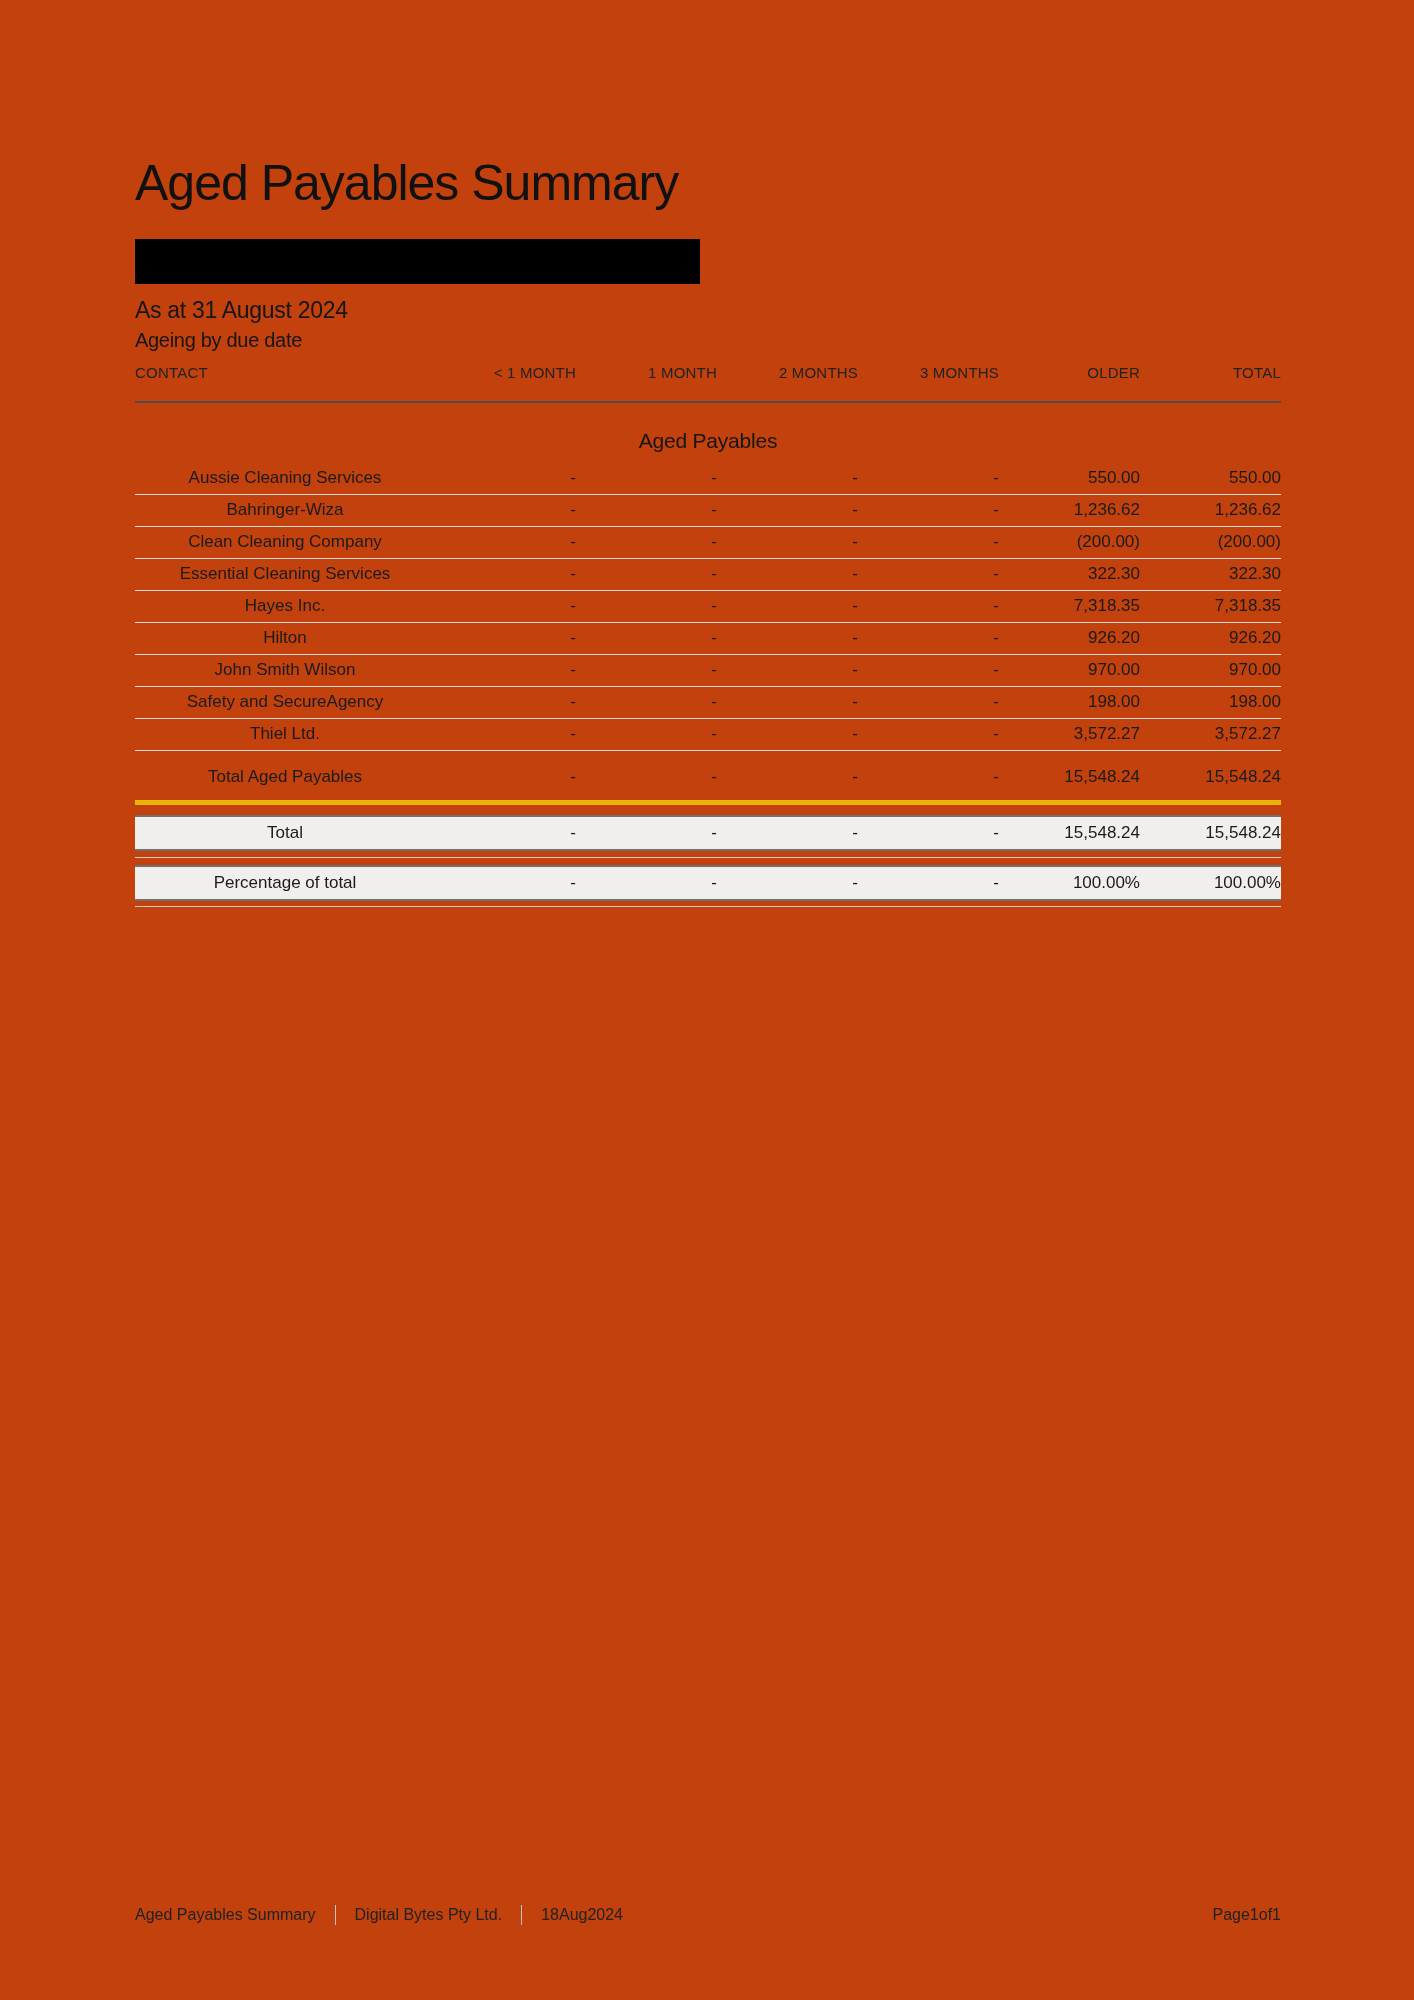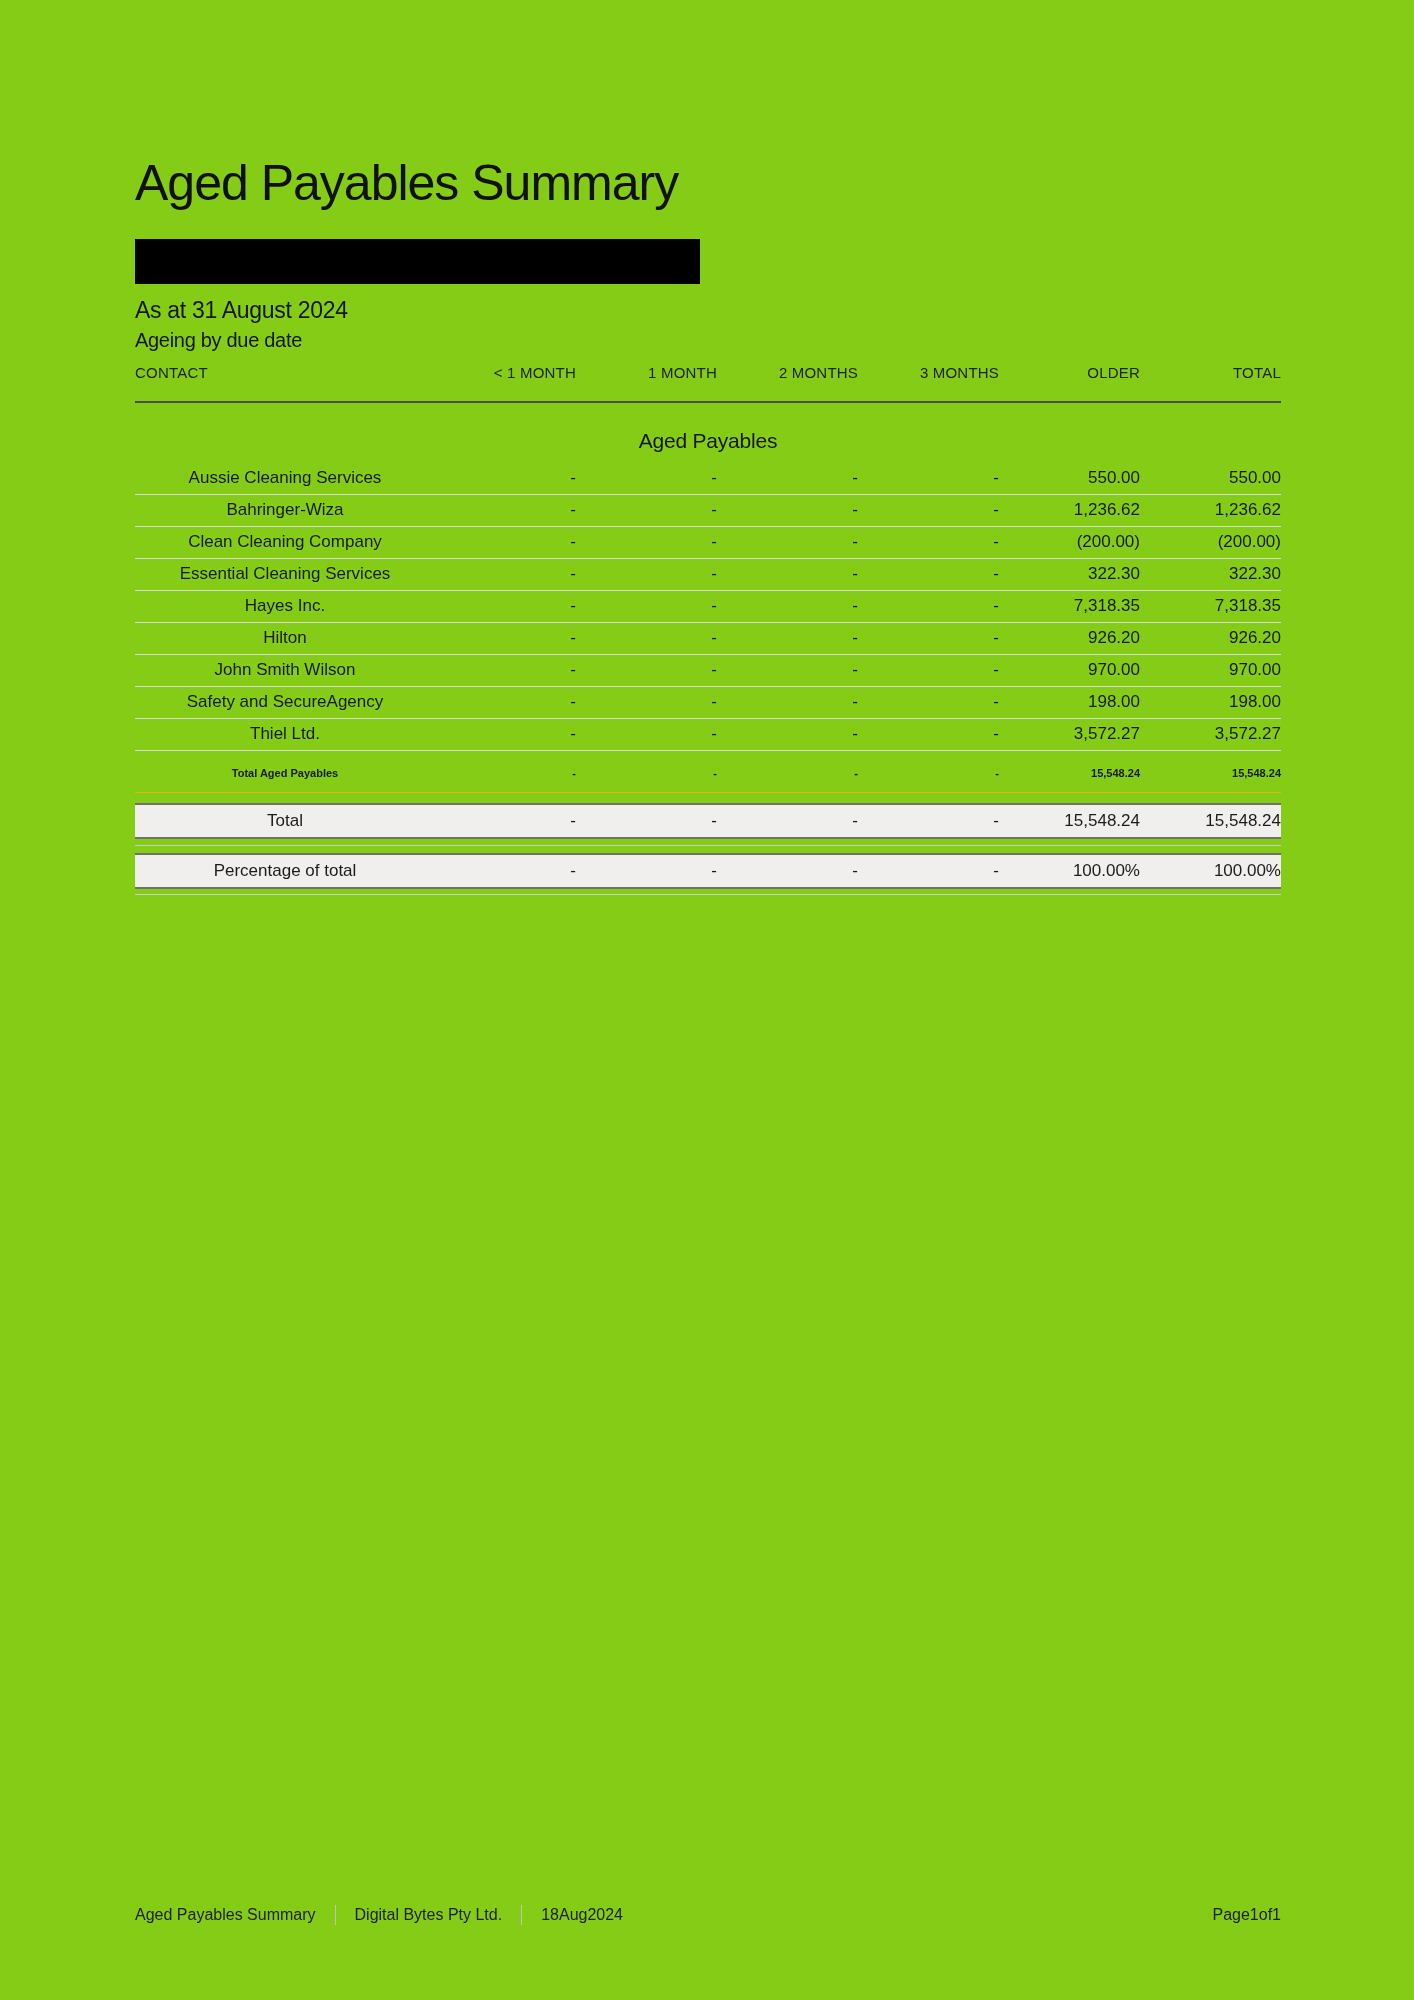--- a/index.html
+++ b/index.html
@@ -1,20 +1,20 @@
 <!DOCTYPE html>
 <html><head>
 <meta charset="utf-8">
 <style>
   html, body { margin: 0; padding: 0; background: #ffffff; }
   .page {
     position: relative;
     width: 1414px;
     height: 2000px;
-    background: #84cc16;
+    background: #c2410c;
     font-family: "Liberation Sans", sans-serif;
     color: #1b1b1b;
     overflow: hidden;
   }
   .content {
     position: absolute;
     left: 135px;
     top: 0;
     width: 1146px;
   }
@@ -72,25 +72,24 @@
     letter-spacing: -0.2px;
     text-align: center;
   }
   tr.data-row td {
     font-size: 17px;
     padding: 5px 0 6px 0;
     border-bottom: 1px solid #d9d9d9;
     white-space: nowrap;
   }
   tr.section-total td {
-    font-size: 11px;
+    font-size: 17px;
     padding: 16px 0 13px 0;
-    border-bottom: 1px solid #eab308;
-    white-space: nowrap;
-    font-weight: bold;
+    border-bottom: 5px solid #eab308;
+    white-space: nowrap;
   }
   td.c-num { text-align: right; }
   td.c-label { text-align: center; margin-top: 27px; }
   tr.band td {
     font-size: 17px;
     background: #f0efed;
     border-top: 2px solid #707070;
     border-bottom: 2px solid #707070;
     padding: 6px 0;
     white-space: nowrap;

